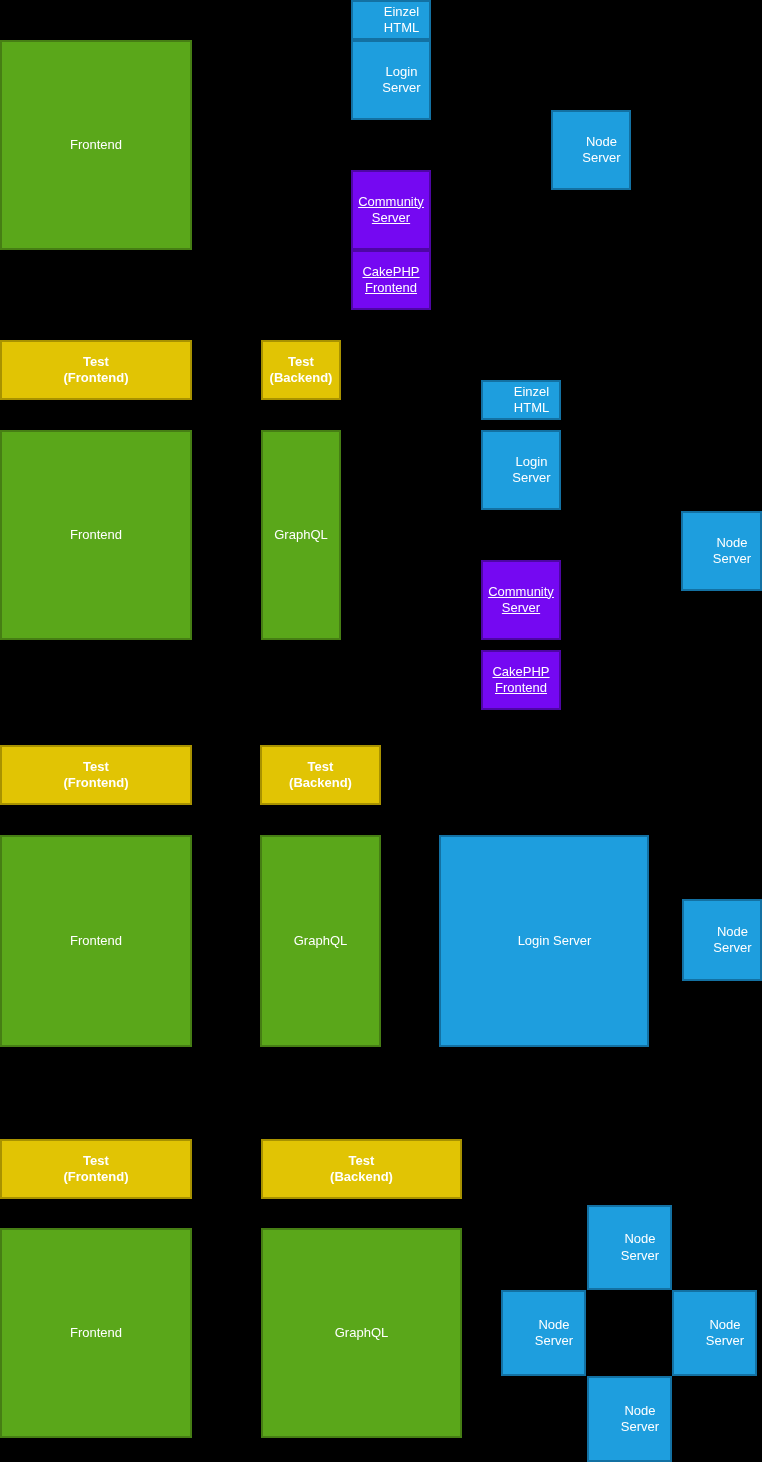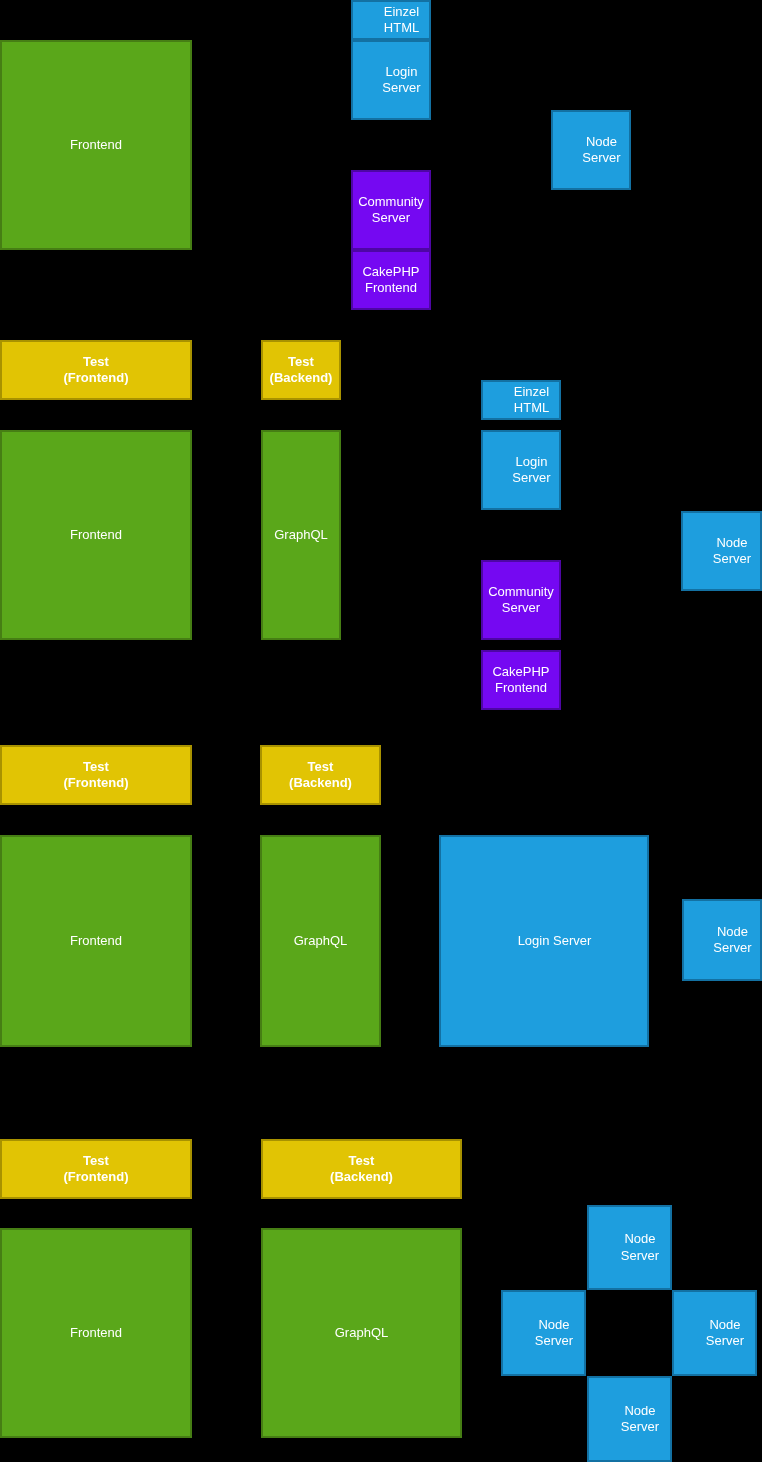--- a/index.html
+++ b/index.html
@@ -28,21 +28,21 @@
     justify-content: center;
     text-align: center;
     color: var(--text);
     font-size: 13px;
     line-height: 1.25;
     white-space: pre-line;
     cursor: default;
   }
   .green  { background: var(--green-fill);  border-color: var(--green-border); }
   .blue   { background: var(--blue-fill);   border-color: var(--blue-border); padding-left: 21px; }
-  .purple { background: var(--purple-fill); border-color: var(--purple-border); }
+  .purple { background: var(--purple-fill); border-color: var(--purple-border); text-decoration: underline; }
   .yellow { background: var(--yellow-fill); border-color: var(--yellow-border); font-weight: bold; }
 </style>
 </head>
 <body>
 
 <div class="canvas">
 
   <div class="node green" style="left:0px;   top:40px;   width:192px; height:210px;">Frontend</div>
   <div class="node blue" style="left:351px; top:0px;    width:80px;  height:40px;">Einzel HTML</div>
   <div class="node blue" style="left:351px; top:40px;   width:80px;  height:80px;">Login Server</div>

